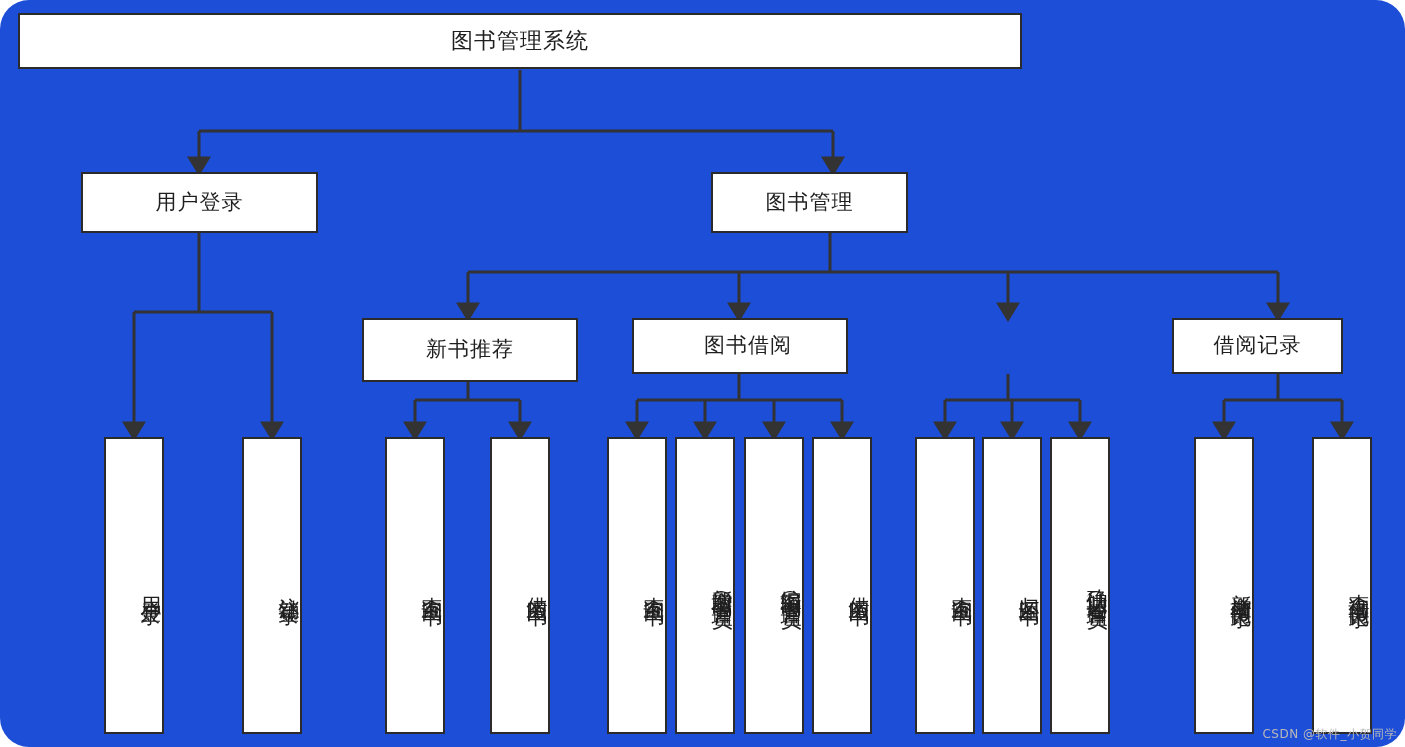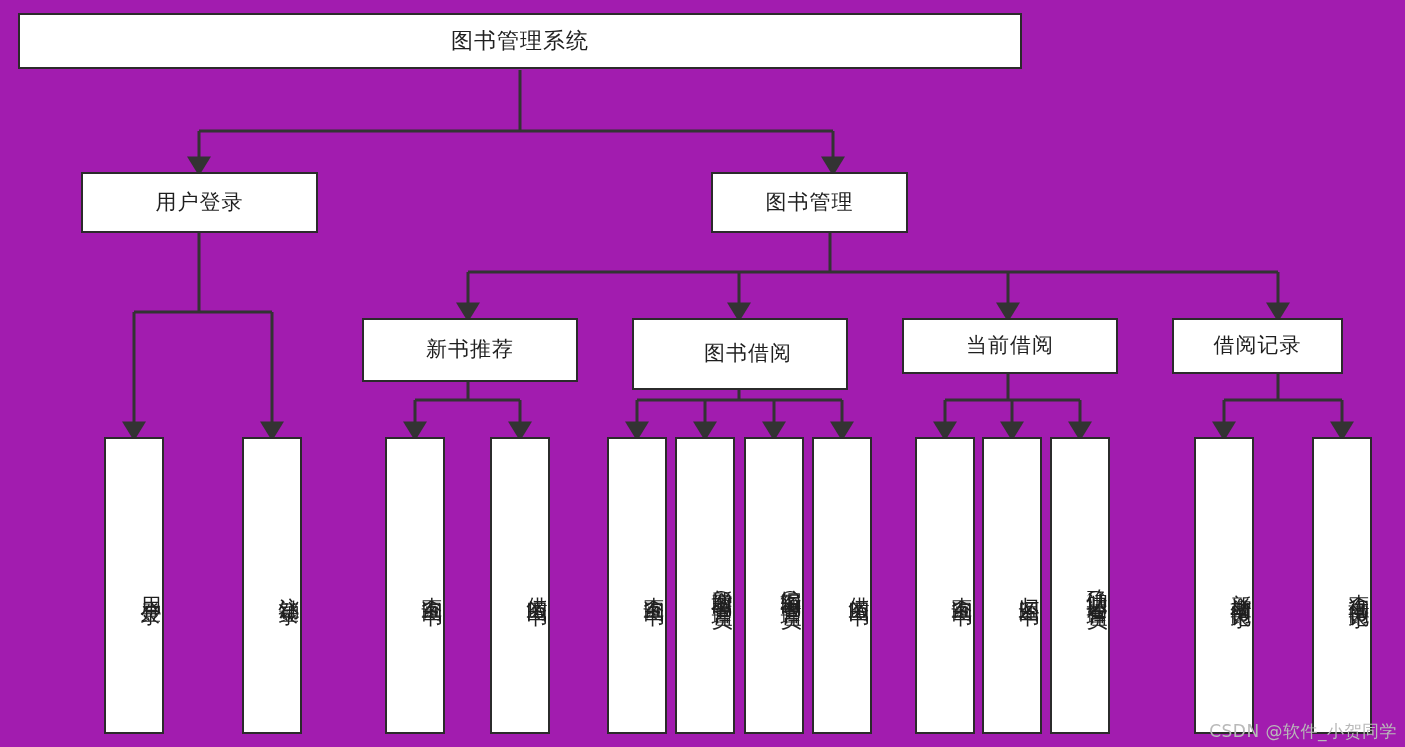--- a/index.html
+++ b/index.html
@@ -5,22 +5,23 @@
 <style>
   html,body{margin:0;padding:0;background:#ffffff;}
   body{
     font-family:"DejaVu Sans","Liberation Sans",sans-serif;
     color:#1a1a1a;
   }
   #canvas{
     position:relative;
     width:1405px;
     height:747px;
-    background:#a21caf;
+    background:#1d4ed8;
     overflow:hidden;
+    border-radius:29px;
   }
   svg#wires{
     position:absolute;
     left:0; top:0;
     width:1405px;
     height:747px;
     pointer-events:none;
   }
   .node{
     position:absolute;
@@ -54,21 +55,21 @@
   }
   .node.v .vtext{
     writing-mode:vertical-rl;
     text-orientation:upright;
     display:block;
   }
   .watermark{
     position:absolute;
     right:8px;
     bottom:4px;
-    font-size:17px;
+    font-size:12px;
     color:#b9b9b9;
     letter-spacing:0.5px;
     white-space:nowrap;
     user-select:none;
   }
 </style>
 </head>
 <body>
 
 <div id="canvas">
@@ -132,27 +133,24 @@
   </div>
 
   <div class="node h" style="left:711px;top:172px;width:197px;height:61px;">
     <span>图书管理</span>
   </div>
 
   <div class="node h" style="left:362px;top:318px;width:216px;height:64px;">
     <span>新书推荐</span>
   </div>
 
-  <div class="node h" style="left:632px;top:318px;width:216px;height:72px;padding-left:16px;">
+  <div class="node h" style="left:632px;top:318px;width:216px;height:56px;padding-left:16px;">
     <span>图书借阅</span>
   </div>
 
-  <div class="node h" style="left:902px;top:318px;width:216px;height:56px;">
-    <span>当前借阅</span>
-  </div>
 
   <div class="node h" style="left:1172px;top:318px;width:171px;height:56px;">
     <span>借阅记录</span>
   </div>
 
   <div class="node v" style="left:104px;top:437px;width:60px;height:297px;">
     <span class="vtext">用户登录</span>
   </div>
   <div class="node v" style="left:242px;top:437px;width:60px;height:297px;">
     <span class="vtext">注销登录</span>

